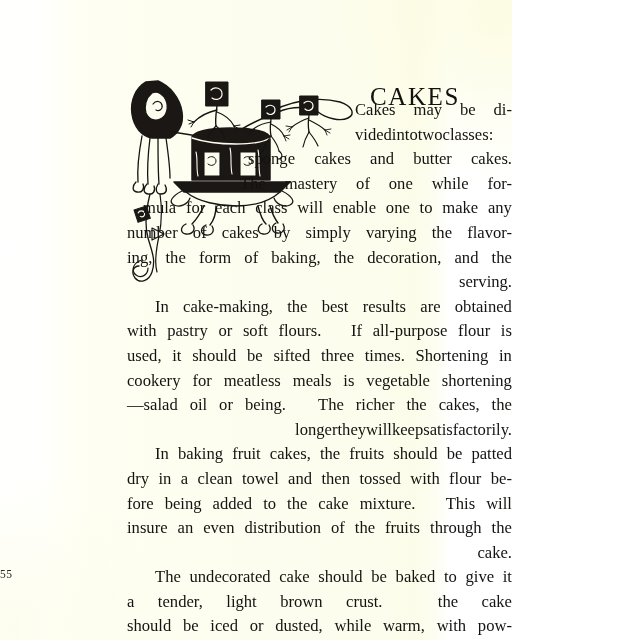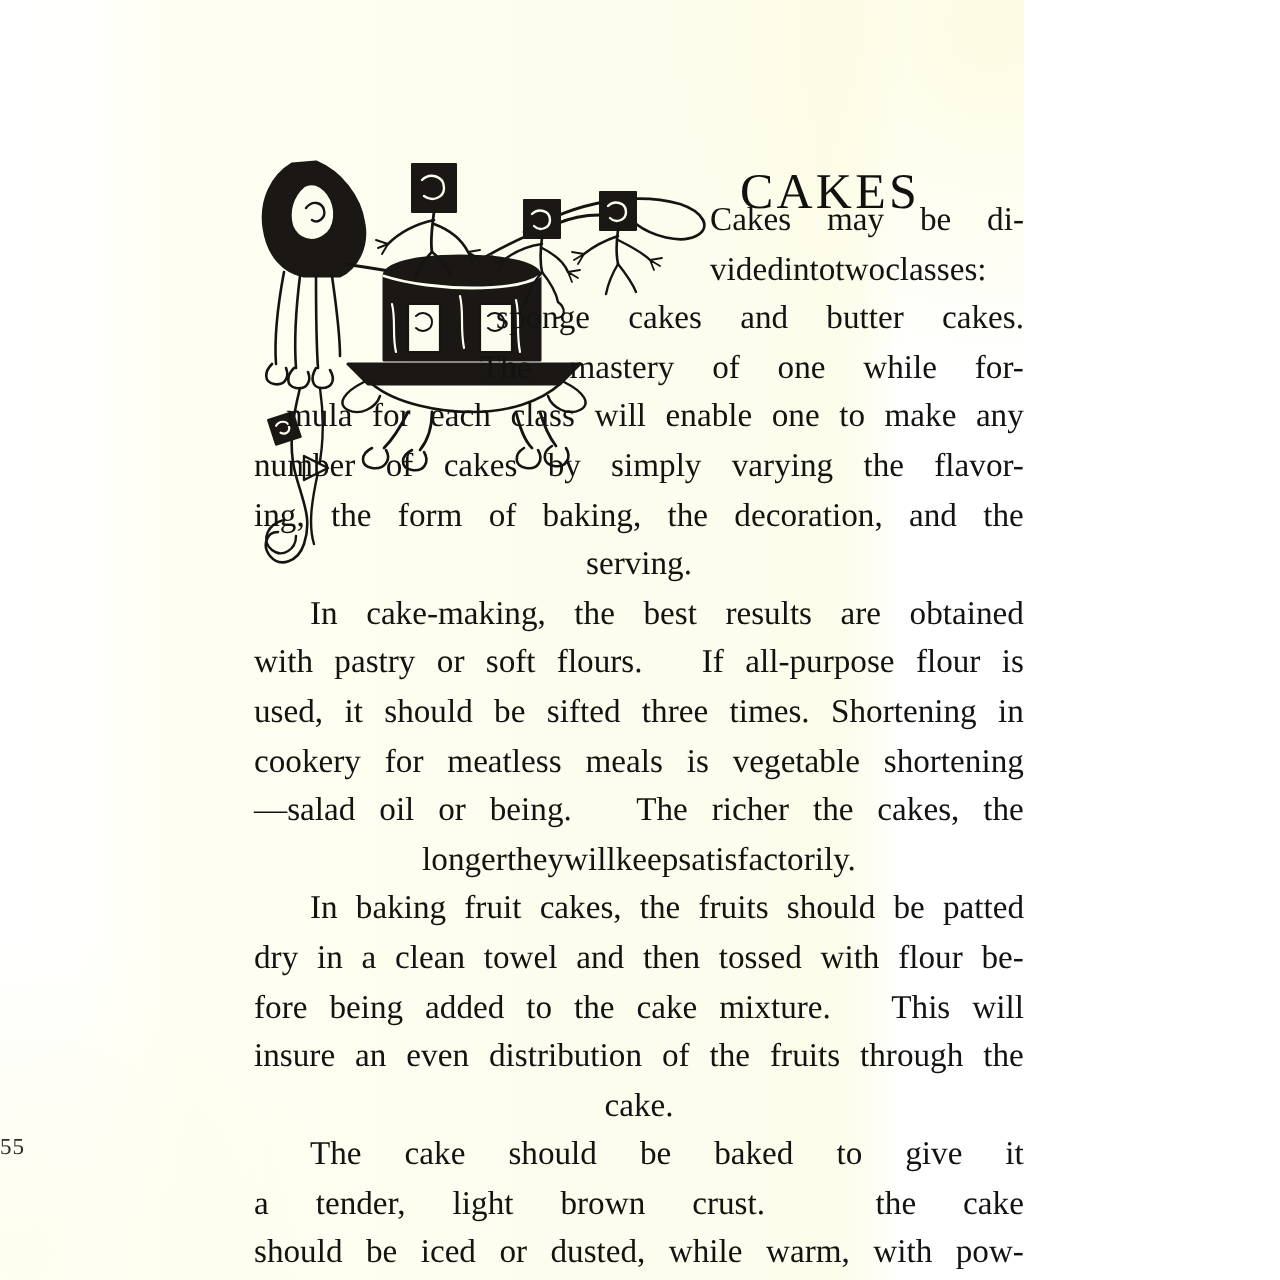--- a/index.html
+++ b/index.html
@@ -86,21 +86,21 @@
     display: flex;
     white-space: nowrap;
     height: 24.6px;
     align-items: baseline;
   }
   
   .line.just {
     justify-content: space-between;
   }
   .line.left {
-    justify-content: center;
+    justify-content: flex-end;
   }
   .line > span {
     display: inline-block;
   }
   
   .line.i1  { padding-left: 228px; }
   .line.i2  { padding-left: 228px; }
   .line.i3  { padding-left: 121px; justify-content: space-between; }
   .line.i4  { padding-left: 113px; }
   .line.i5  { padding-left: 16px;  }
@@ -426,20 +426,21 @@
           <span>through</span>
           <span>the</span>
         </div>
         <div class="line left">
           <span>cake.</span>
         </div>
       </div>
       <div>
         <div class="line just par">
           <span>The</span>
+          <span>undecorated</span>
           <span>cake</span>
           <span>should</span>
           <span>be</span>
           <span>baked</span>
           <span>to</span>
           <span>give</span>
           <span>it</span>
         </div>
         <div class="line just">
           <span>a</span>

